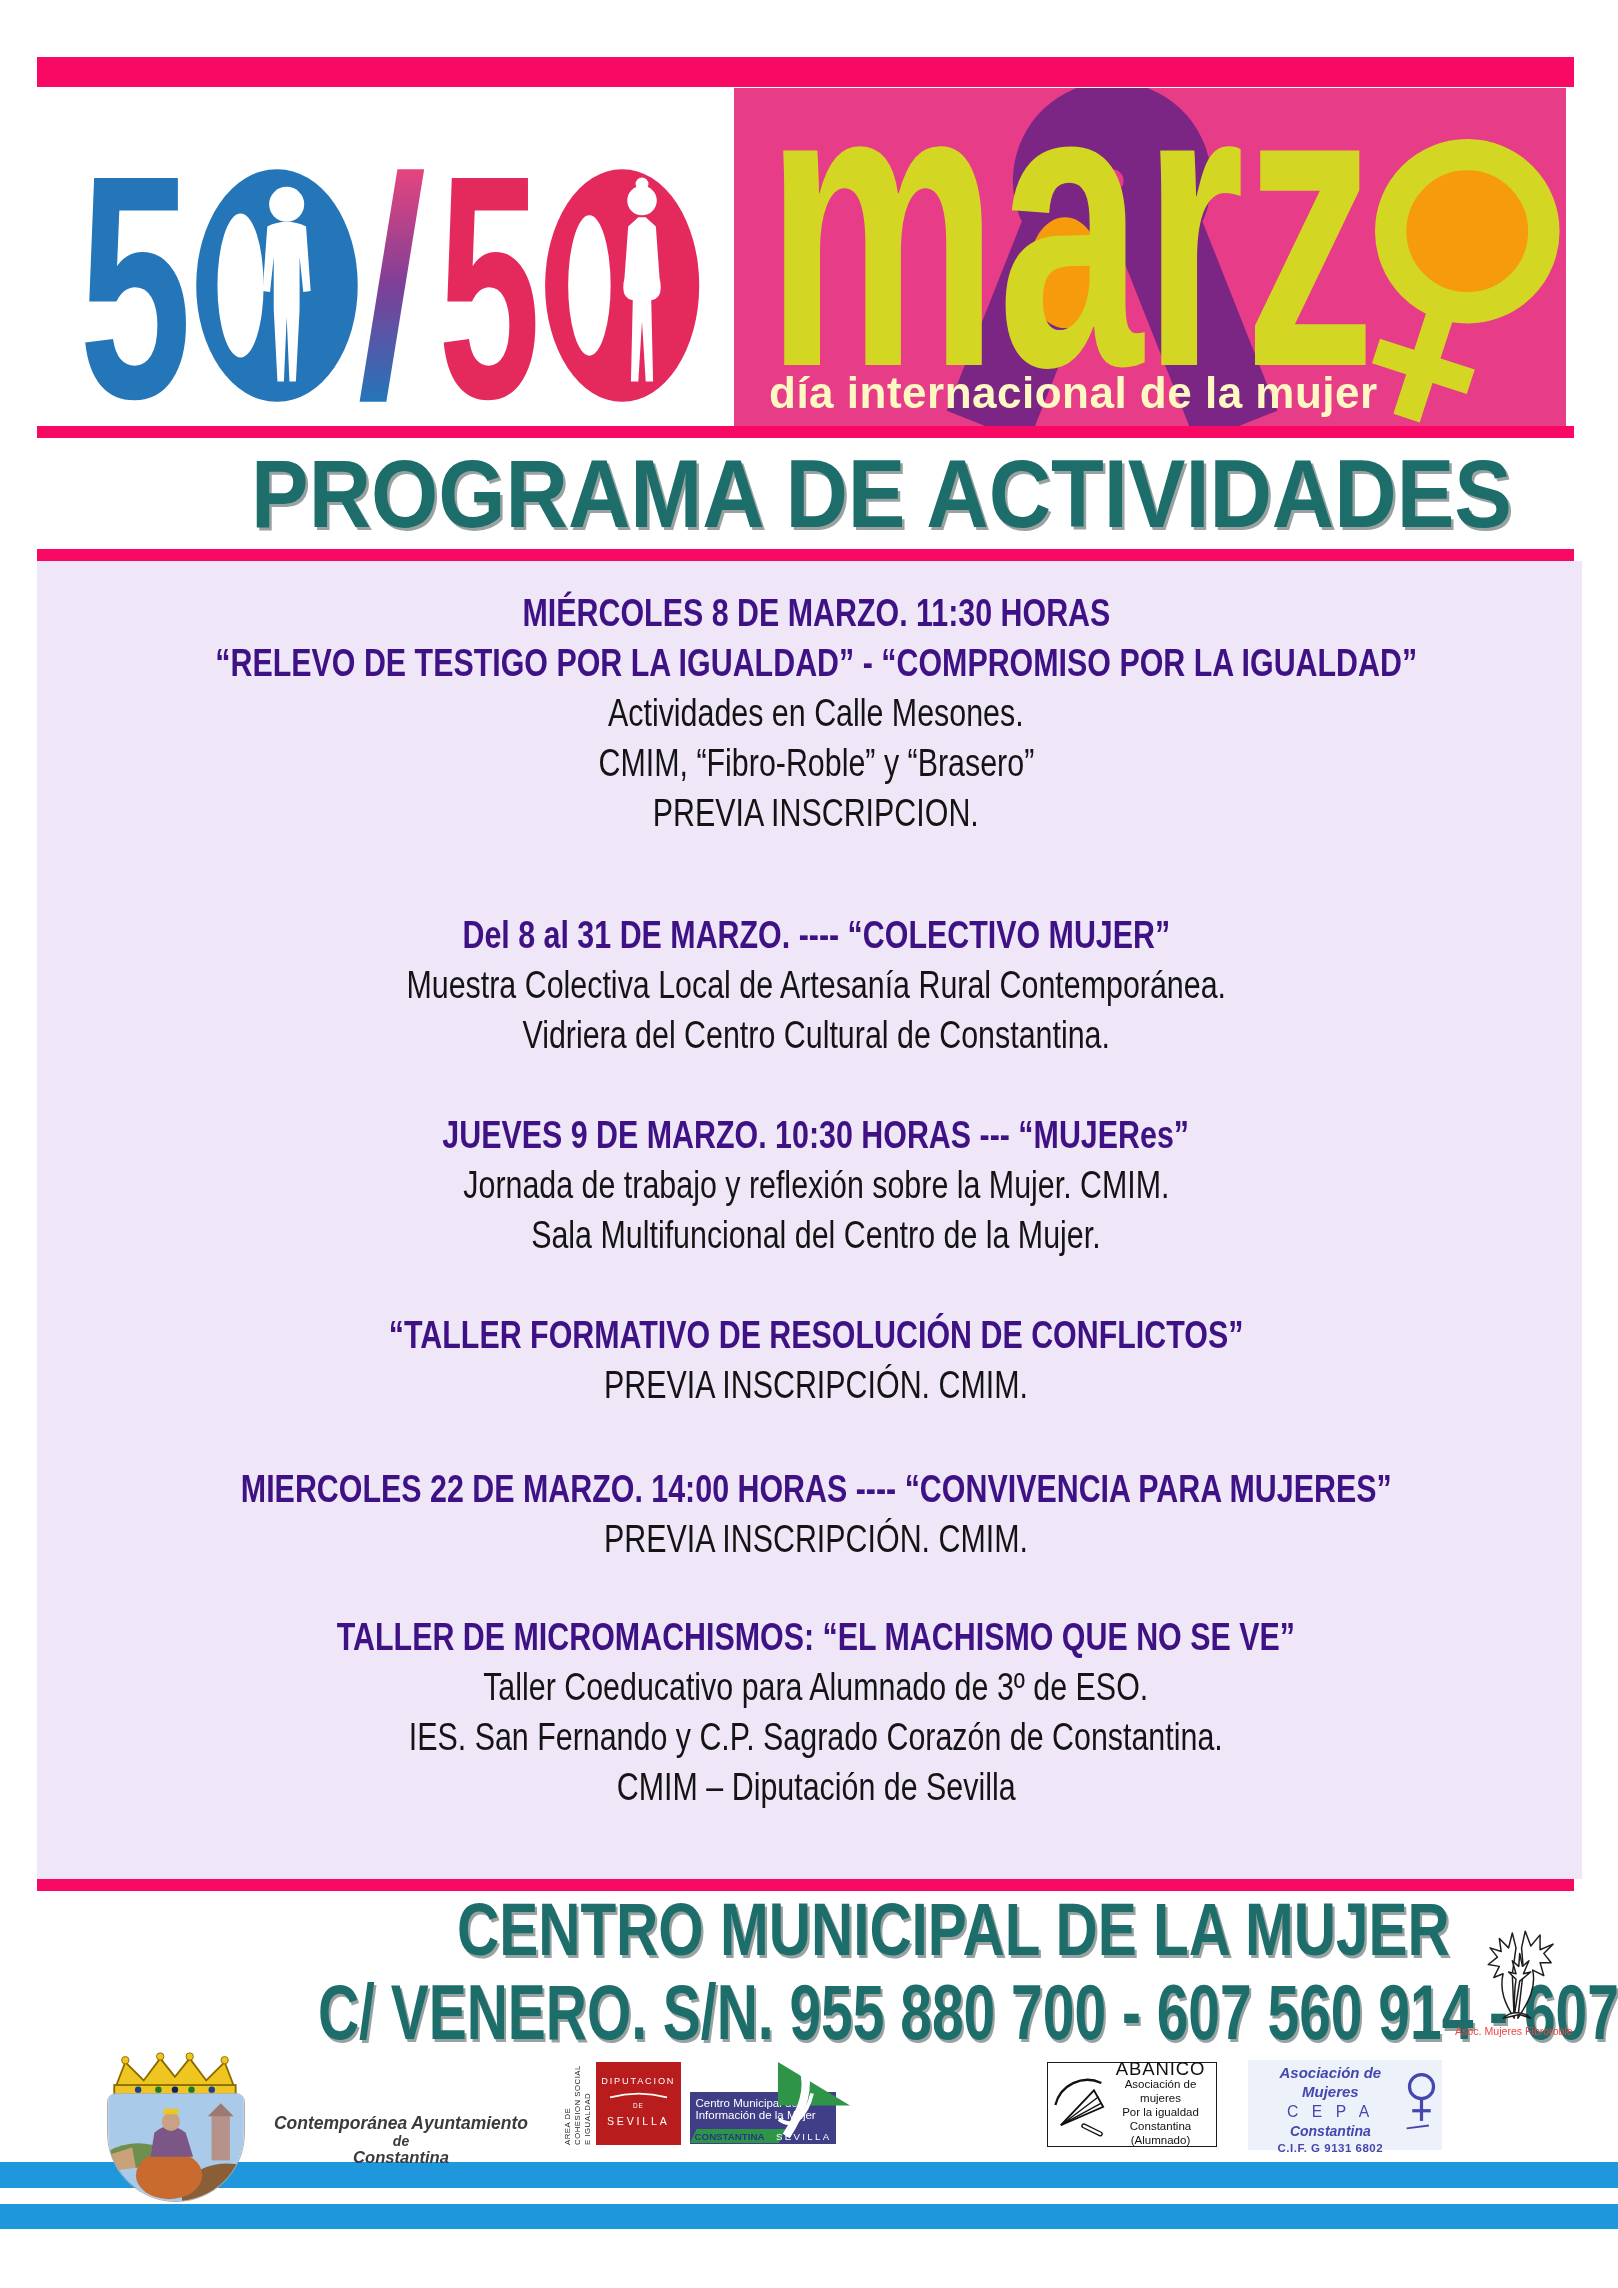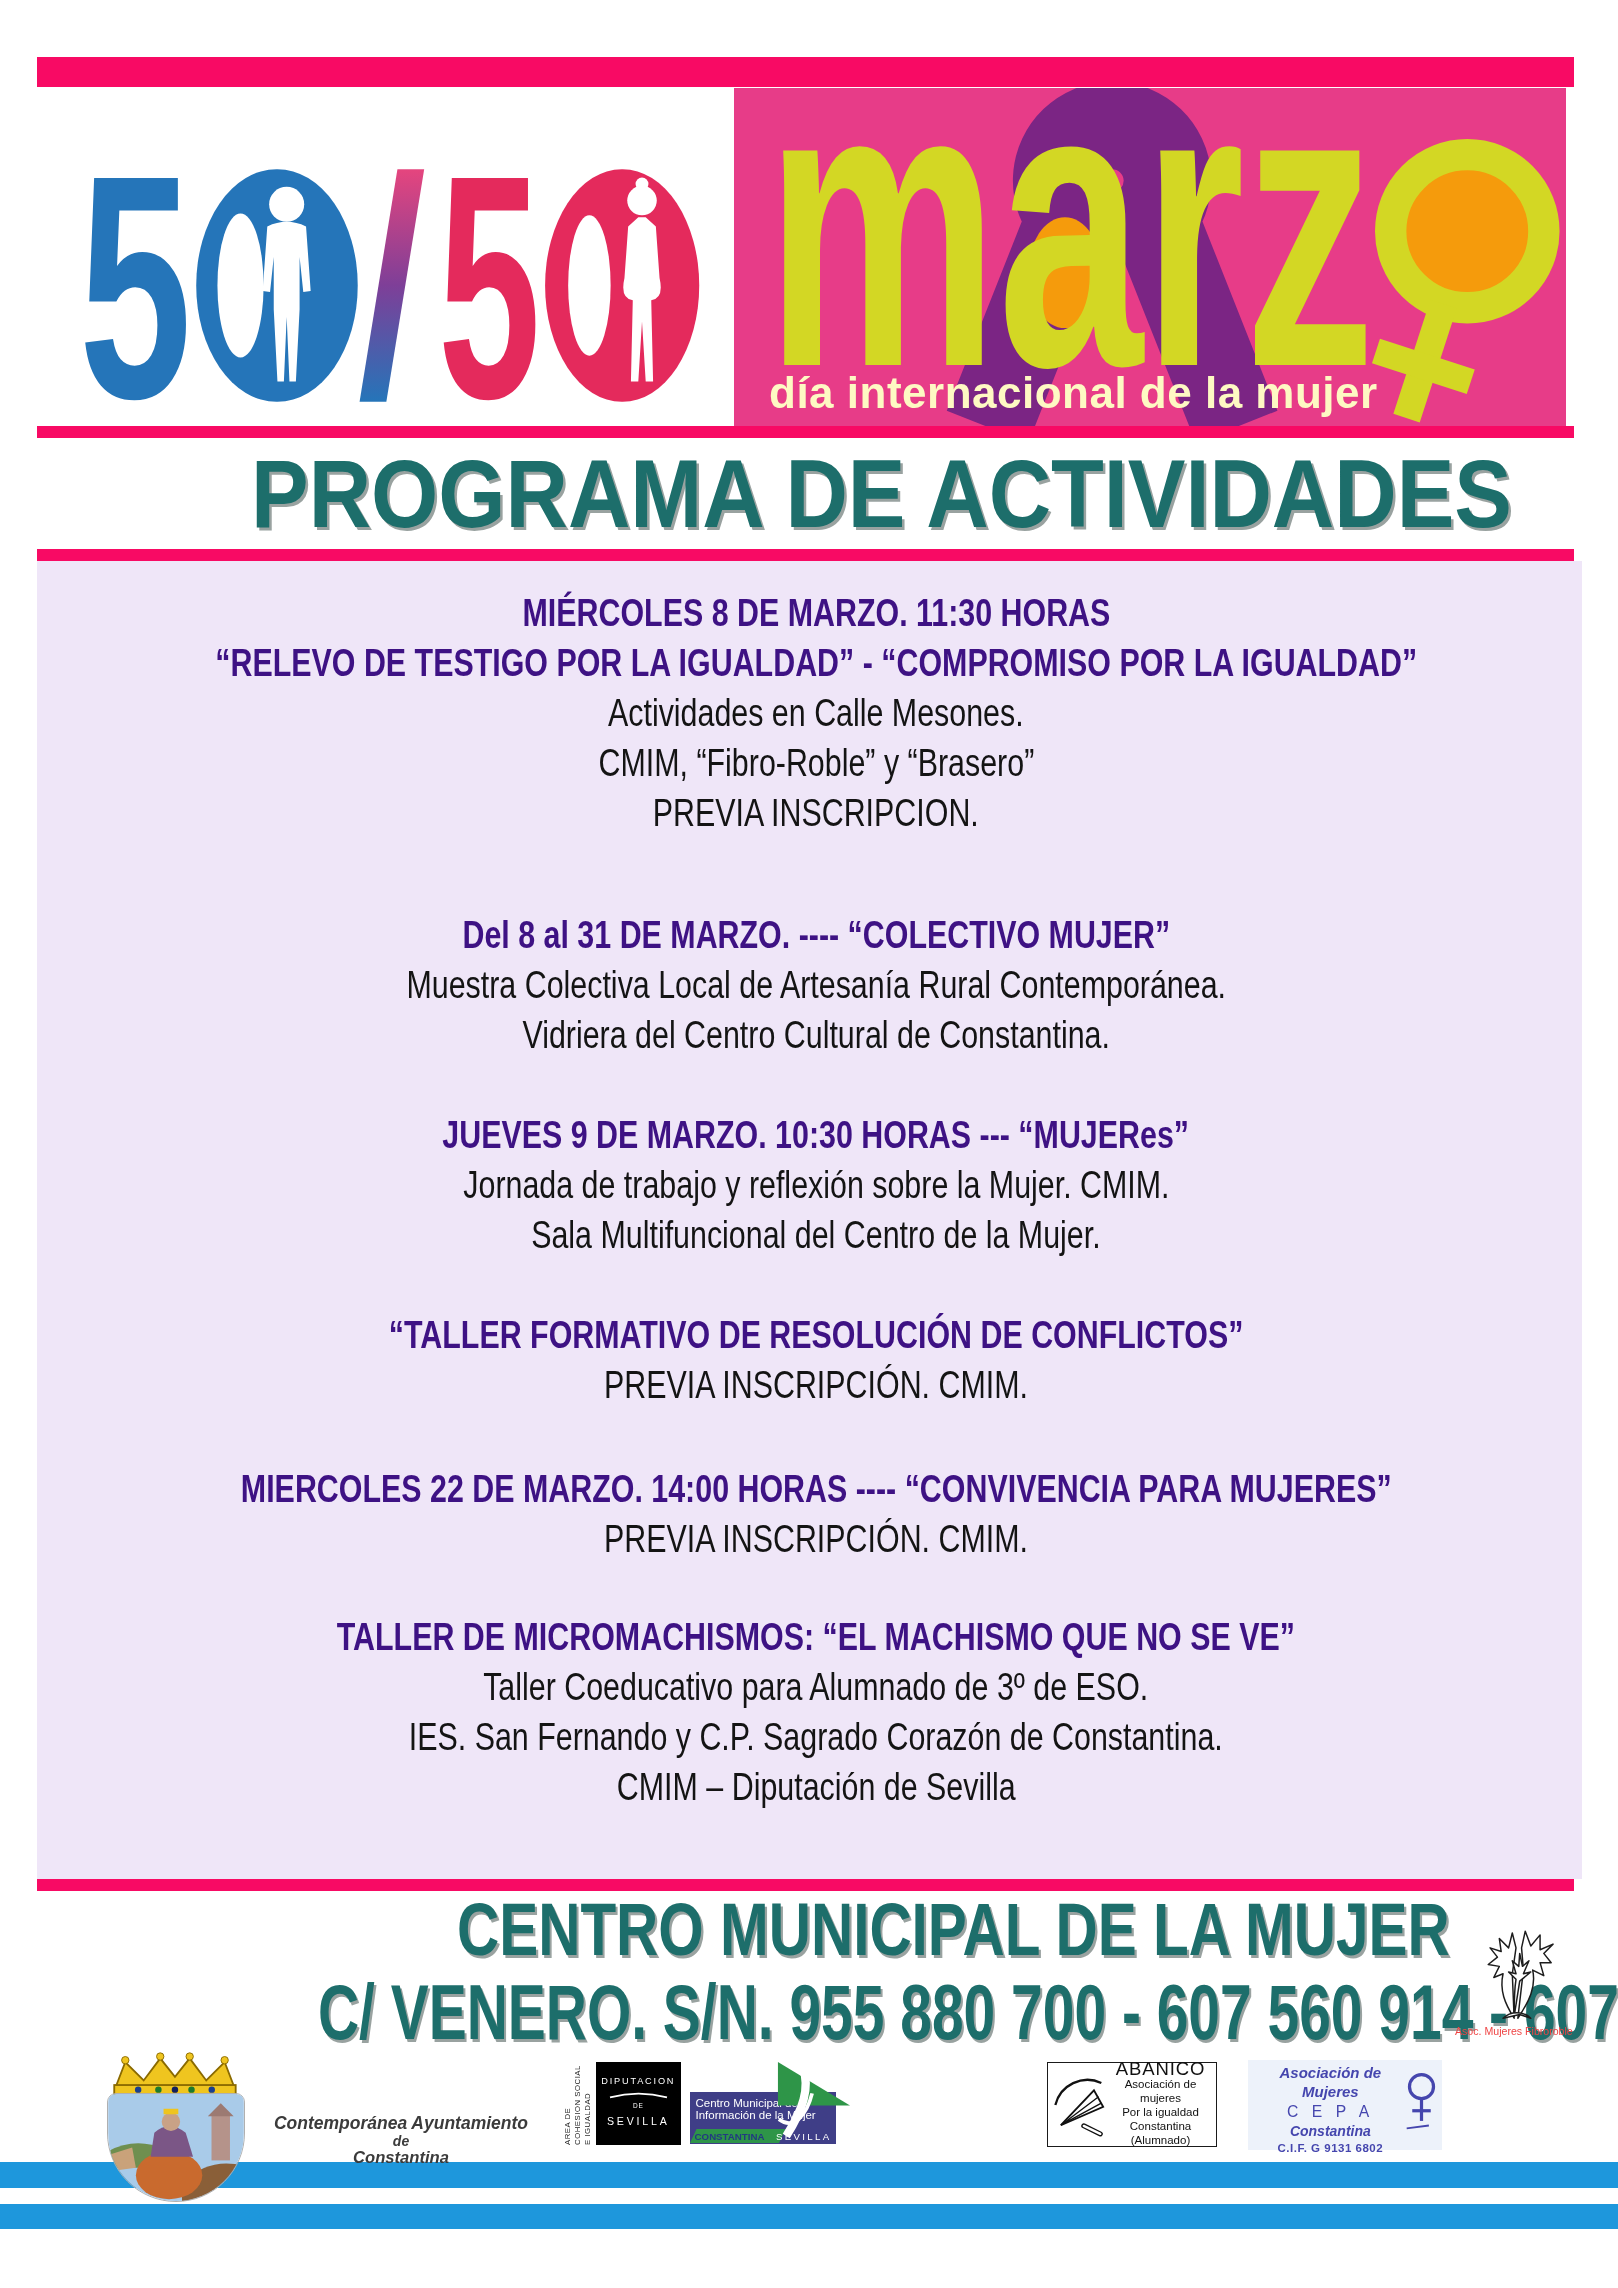--- a/index.html
+++ b/index.html
@@ -25,21 +25,21 @@
   .sched-line{line-height:50px;font-size:38px;white-space:nowrap;padding-left:13px;}
   .sched-line>span{display:inline-block;white-space:nowrap;transform:scaleX(.8);transform-origin:50% 50%;}
   .sched-line.h{color:#3E1284;font-weight:bold;}
   .sched-line.b{color:#141414;font-weight:normal;}
   
   .ayto-text{position:absolute;left:272px;top:2114px;width:258px;text-align:center;color:#3b3b3b;
              font-weight:bold;font-style:italic;line-height:1.12;}
   .dip-wrap{position:absolute;left:563px;top:2062px;display:flex;}
   .dip-vert{writing-mode:vertical-rl;transform:rotate(180deg);height:83px;font-size:7.8px;color:#222;
             letter-spacing:0.5px;line-height:10px;}
-  .dip-box{width:85px;height:83px;background:#000000;color:#fff;text-align:center;margin-left:2.8px;}
+  .dip-box{width:85px;height:83px;background:#b91c1c;color:#fff;text-align:center;margin-left:2.8px;}
   .cmim{position:absolute;left:690px;top:2062px;width:162px;height:85px;}
   .cmim-navy{position:absolute;left:0;top:30px;width:146px;height:52px;background:#3F3E87;color:#fff;}
   .cmim-banner{position:absolute;left:0;bottom:0.9px;width:89px;height:14px;background:#2E9548;
                transform:skewX(-25deg);transform-origin:left bottom;}
   .abanico{position:absolute;left:1047px;top:2062px;width:170px;height:85px;background:#fff;
            border:1.8px solid #1a1a1a;box-sizing:border-box;display:flex;align-items:center;color:#111;}
   .cepa{position:absolute;left:1248px;top:2060px;width:194px;height:90px;background:#EDF2FA;color:#4546AE;
         text-align:center;box-sizing:border-box;padding:2.8px 33px 0 3.7px;}
   .fibro{position:absolute;left:1455px;top:1920px;width:111px;text-align:right;color:#ef4444;}
   .stripe{position:absolute;left:0;width:1619px;background:#1E97DC;}

